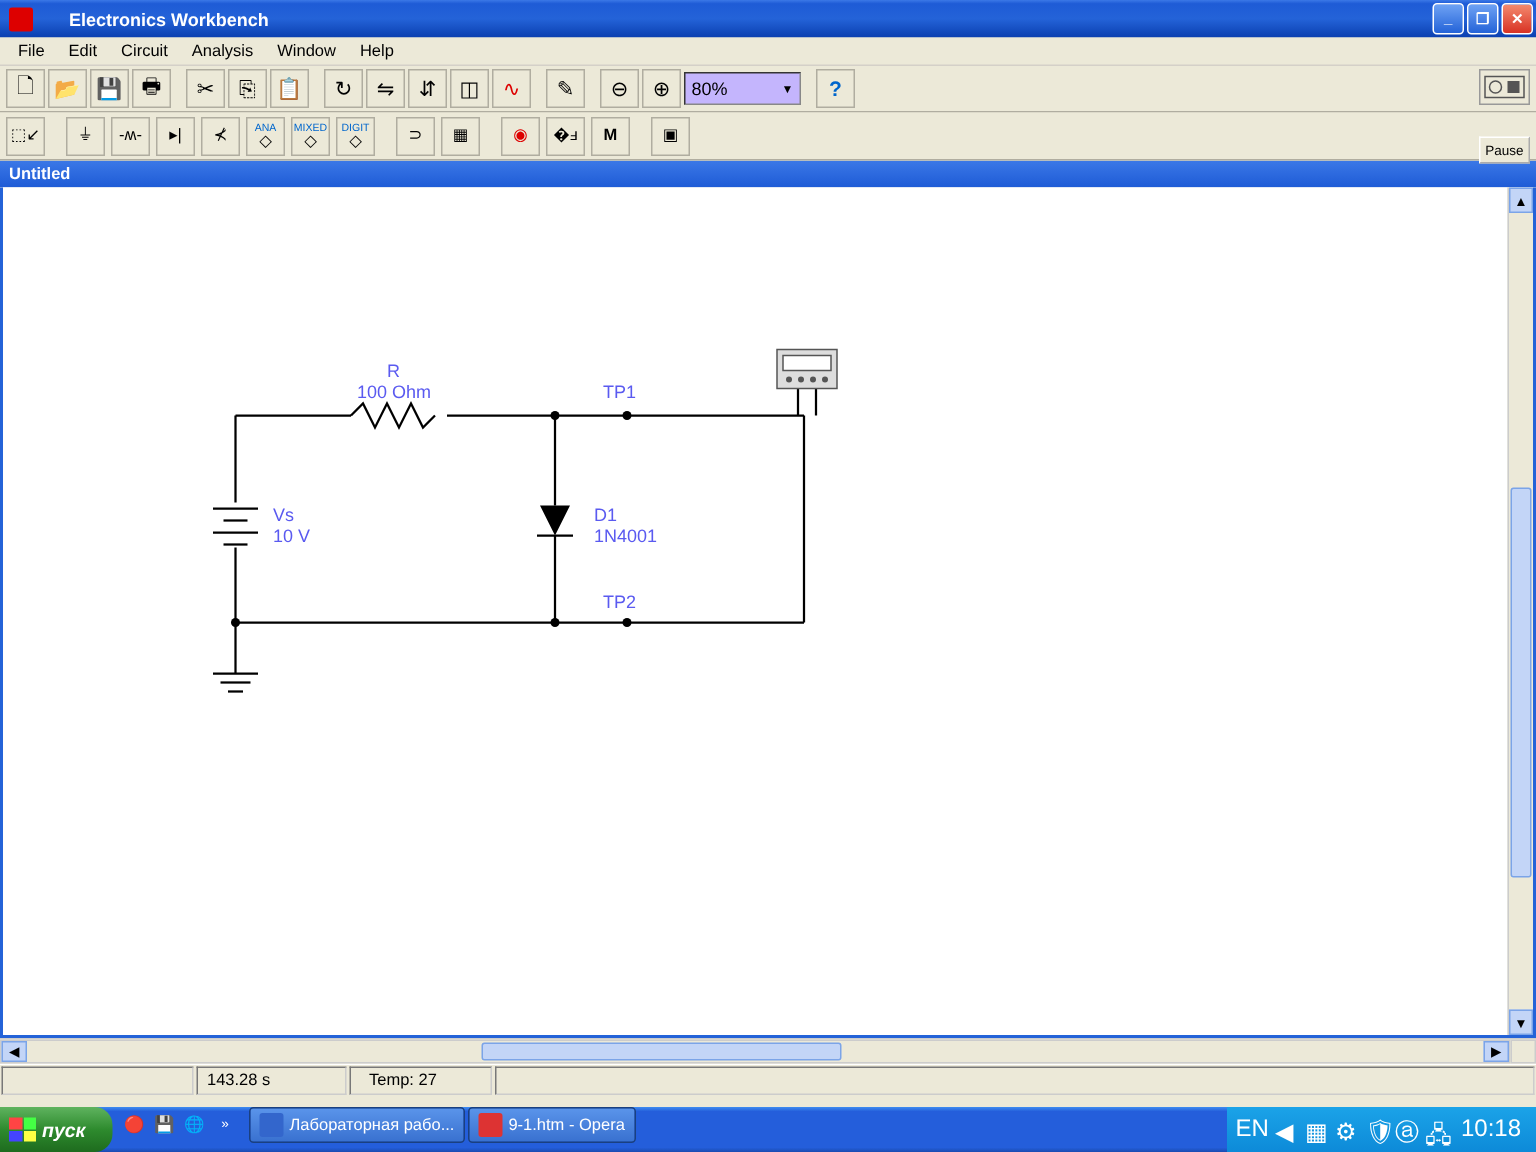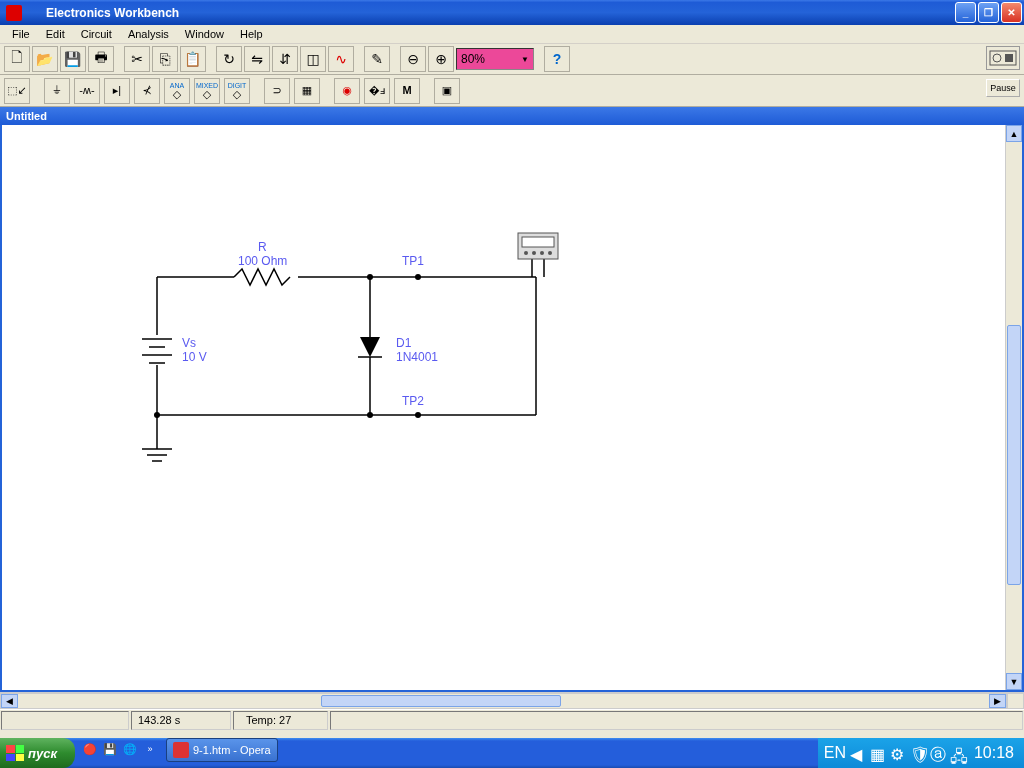--- a/index.html
+++ b/index.html
@@ -15,21 +15,21 @@
 .win-close { background: linear-gradient(to bottom, #f48a6e, #d83224); color: #fff; }
 
 
 .menubar { height: 19px; background: #ece9d8; display: flex; align-items: center; padding: 0 4px; font-size: 11px; border-bottom: 1px solid #d4d0c8; }
 .menubar span { padding: 2px 8px; cursor: pointer; }
 
 
 .toolbar { background: #ece9d8; padding: 2px 4px; display: flex; align-items: center; gap: 2px; border-bottom: 1px solid #b0ada0; }
 .tb-btn { width: 26px; height: 26px; border: 1px solid #b0ada0; background: #ece9d8; display: flex; align-items: center; justify-content: center; cursor: pointer; font-size: 14px; }
 .tb-sep { width: 6px; }
-.zoom-box { height: 22px; border: 1px inset #888; background: #ec4899; padding: 0 4px; font-size: 12px; display: flex; align-items: center; width: 78px; justify-content: space-between; }
+.zoom-box { height: 22px; border: 1px inset #888; background: #c4b5fd; padding: 0 4px; font-size: 12px; display: flex; align-items: center; width: 78px; justify-content: space-between; }
 .zoom-box .arrow { font-size: 8px; }
 
 .toolbar2 { background: #ece9d8; padding: 2px 4px; display: flex; align-items: center; gap: 4px; border-bottom: 1px solid #b0ada0; height: 32px;}
 .tb2-btn { width: 26px; height: 26px; border: 1px solid #b0ada0; background: #ece9d8; display: flex; align-items: center; justify-content: center; cursor: pointer; font-size: 11px; line-height: 1; flex-direction: column; }
 .tb2-btn small { font-size: 7px; }
 
 .instrument-btn { width: 34px; height: 24px; border: 1px solid #999; background: #ece9d8; display: flex; align-items: center; justify-content: center; float: right; }
 .pause-btn { width: 34px; height: 18px; background: #ece9d8; border: 1px outset #fff; font-size: 9px; display: flex; align-items: center; justify-content: center; float: right;}
 
 
@@ -149,21 +149,21 @@
   <div class="tb2-btn"><small style="color:#06c;">DIGIT</small>◇</div>
   <div class="tb-sep"></div>
   <div class="tb2-btn">⊃</div>
   <div class="tb2-btn">▦</div>
   <div class="tb-sep"></div>
   <div class="tb2-btn" style="color:#d00;">◉</div>
   <div class="tb2-btn">�ⅎ</div>
   <div class="tb2-btn" style="font-weight:bold;">M</div>
   <div class="tb-sep"></div>
   <div class="tb2-btn">▣</div>
-  <div style="position:absolute;right:4px;top:4px;">
+  <div style="position:absolute;right:4px;top:16px;">
     <div class="pause-btn">Pause</div>
   </div>
 </div>
 
 <div class="doc-title">
   <span>Untitled</span>
 </div>
 
 <div class="canvas-wrap">
   <div class="canvas">
@@ -253,20 +253,24 @@
         <span></span>
       </span>
     <span>пуск</span>
   </div>
   <div class="ql">
     <div class="ql-btn">🔴</div>
     <div class="ql-btn">💾</div>
     <div class="ql-btn">🌐</div>
     <div class="ql-btn" style="font-size:9px;">»</div>
   </div>
+  <div class="task-btn">
+      <span class="task-icon" style="background:#36c"></span>
+      <span>Лабораторная рабо...</span>
+    </div>
   <div class="task-btn">
       <span class="task-icon" style="background:#d33"></span>
       <span>9-1.htm - Opera</span>
     </div>
   <div class="tray">
     <span>EN</span>
     <span class="tray-icon">◀</span>
     <span class="tray-icon">▦</span>
     <span class="tray-icon">⚙</span>
     <span class="tray-icon">🛡</span>

